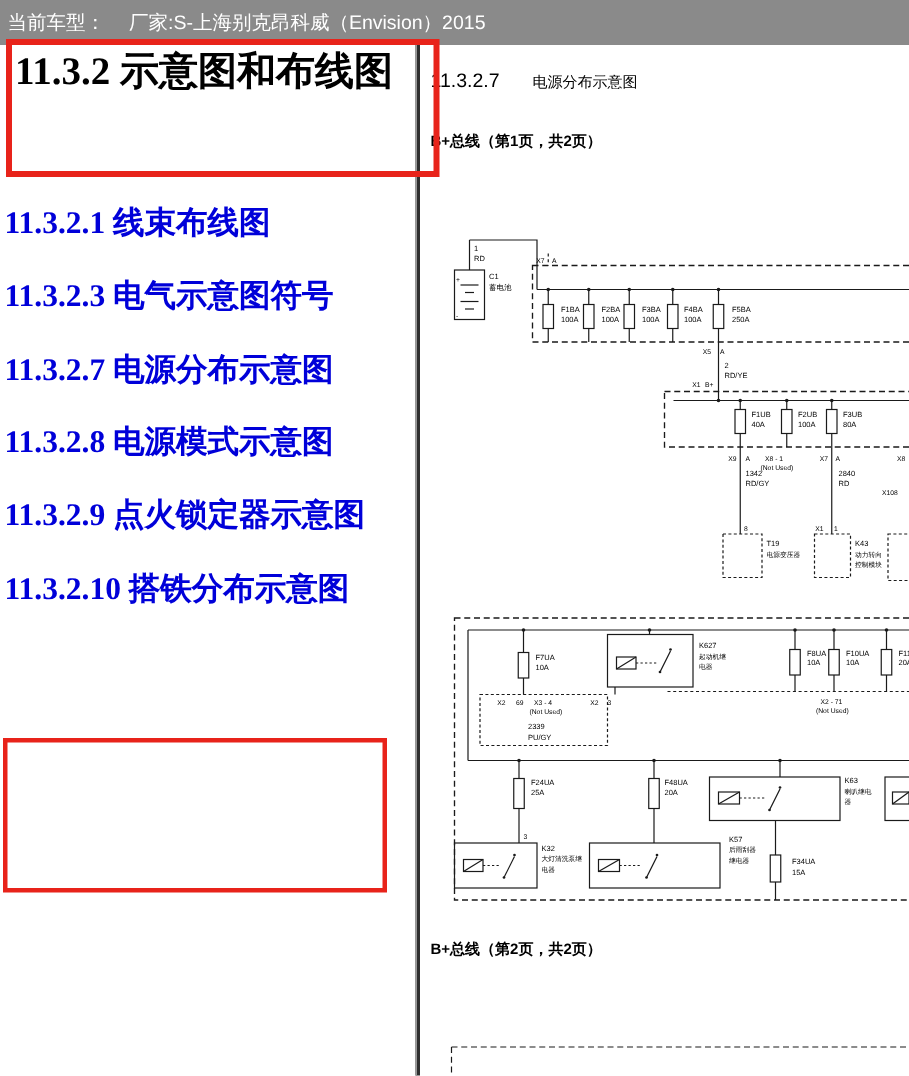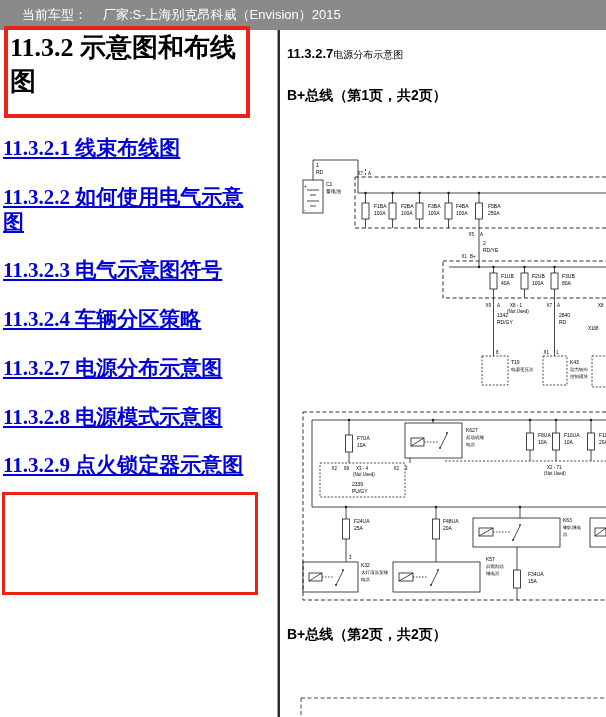--- a/index.html
+++ b/index.html
@@ -1,36 +1,36 @@
 <!DOCTYPE html>
 <html><head>
 <meta charset="utf-8">
 <style>
   *{margin:0;padding:0;box-sizing:border-box}
   html,body{width:606px;height:717px;overflow:hidden;background:#fff;
     font-family:"Liberation Sans",sans-serif}
   .titlebar{position:absolute;left:0;top:0;width:606px;height:30px;background:#8a8a8a;
-    color:#fff;font-size:13px;line-height:29px;padding-left:22px;white-space:nowrap;z-index:1}
+    color:#fff;font-size:13px;line-height:29px;padding-left:5px;white-space:nowrap;z-index:1}
   .titlebar .tb-prefix{margin-right:16px}
-  .toc-heading-box{position:absolute;left:4px;top:26px;width:246px;height:92px;
+  .toc-heading-box{position:absolute;left:4px;top:26px;width:289px;height:92px;
     border:4px solid #e8231a;z-index:5;background:transparent}
   .toc-heading{font-family:"Liberation Serif","DejaVu Serif",serif;font-weight:bold;
     font-size:26px;line-height:1.3;color:#000;padding:1px 2px;overflow:hidden}
   .toc{position:absolute;left:3px;top:136px;width:256px;z-index:2}
   .toc-item{font-family:"Liberation Serif","DejaVu Serif",serif;font-weight:bold;
-    font-size:21px;line-height:1.18;color:#0000d9;text-decoration:underline;
+    font-size:21px;line-height:1.18;color:#0000d9;
     margin-bottom:24px;cursor:pointer}
   .toc-group-box{position:absolute;left:2px;top:492px;width:256px;height:103px;
     border:3px solid #e8231a;z-index:4;pointer-events:none}
   .divider{position:absolute;left:277px;top:30px;width:3px;height:687px;
     background:#2f2f2f;border-left:1px solid #9a9a9a}
   .sec-title{position:absolute;left:287px;top:46px;font-size:13px;color:#000;white-space:nowrap}
-  .sec-title .num{font-weight:bold;margin-right:0}
+  .sec-title .num{font-weight:normal;margin-right:22px}
   .sec-title .zh{font-weight:normal;font-size:10px}
-  .page-head{position:absolute;left:287px;font-weight:bold;font-size:14px;color:#000;white-space:nowrap}
+  .page-head{position:absolute;left:287px;font-weight:bold;font-size:10px;color:#000;white-space:nowrap}
   .ph1{top:87px}
   .ph2{top:626px}
   svg{position:absolute;overflow:hidden}
   .svg-main{left:280px;top:120px}
   .svg-p2{left:280px;top:688px}
   svg text{font-family:"Liberation Sans",sans-serif;font-size:5px;fill:#000}
   svg text.t4{font-size:4.5px}
   svg line,svg rect,svg path,svg polyline{stroke:#1a1a1a;fill:none;stroke-width:0.8}
   svg rect.bigbox{stroke-dasharray:4 2.5;stroke-width:0.9}
   svg rect.compbox{stroke-dasharray:2 1.6}
@@ -44,26 +44,25 @@
 <div class="titlebar">
   <span class="tb-prefix">当前车型：</span><span>厂家:S-上海别克昂科威（Envision）2015</span>
 </div>
 
 <div class="toc-heading-box">
   <div class="toc-heading">11.3.2 示意图和布线图</div>
 </div>
 
 <div class="toc">
   <div class="toc-item">11.3.2.1 线束布线图</div>
-  <div class="toc-item">11.3.2.2 如何使用电气示意图</div>
   <div class="toc-item">11.3.2.3 电气示意图符号</div>
-  <div class="toc-item">11.3.2.4 车辆分区策略</div>
   <div class="toc-item">11.3.2.7 电源分布示意图</div>
   <div class="toc-item">11.3.2.8 电源模式示意图</div>
   <div class="toc-item">11.3.2.9 点火锁定器示意图</div>
+  <div class="toc-item">11.3.2.10 搭铁分布示意图</div>
 </div>
 <div class="toc-group-box"></div>
 
 <div class="divider"></div>
 
 <div class="sec-title">
   <span class="num">11.3.2.7</span><span class="zh">电源分布示意图</span>
 </div>
 <div class="page-head ph1">B+总线（第1页，共2页）</div>
 

